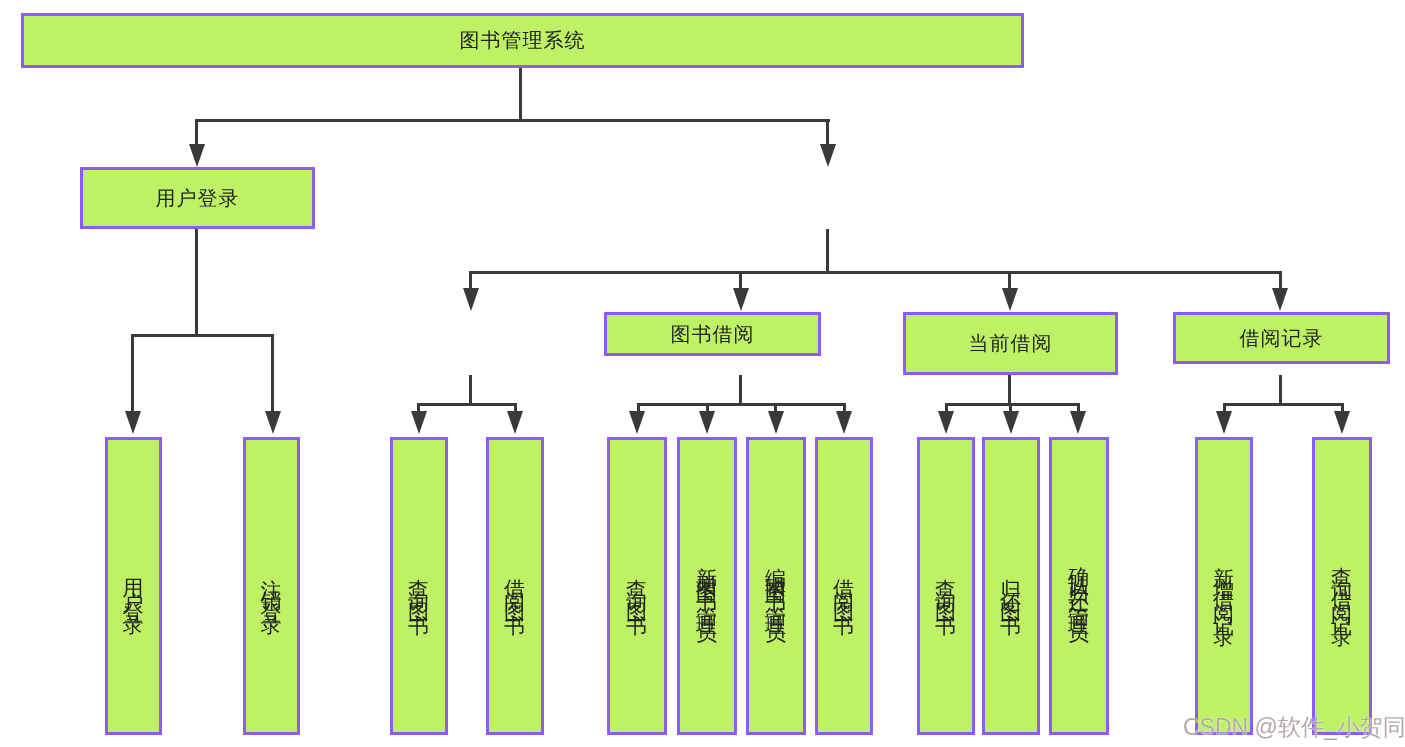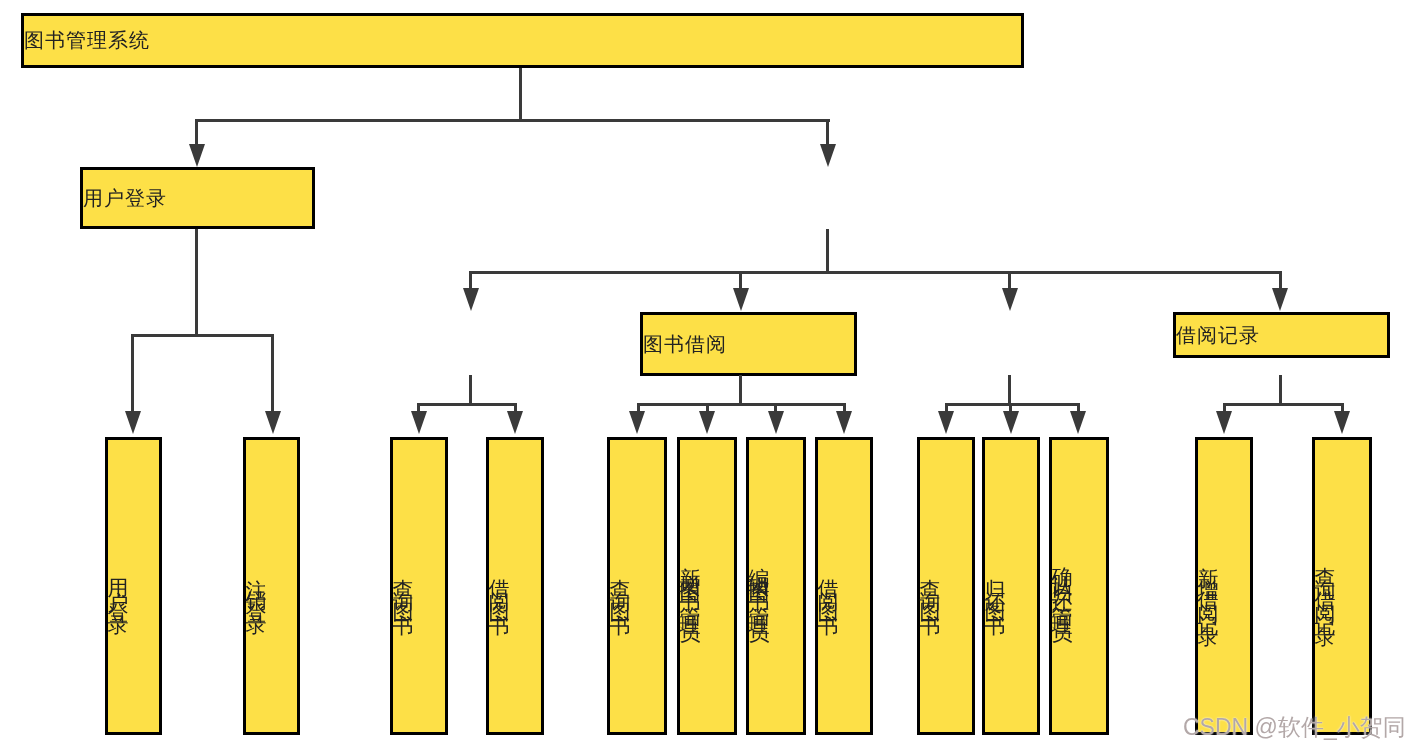--- a/index.html
+++ b/index.html
@@ -6,24 +6,25 @@
   #stage{
     position:relative;
     width:1405px;height:747px;
     background:#ffffff;
     font-family:"Liberation Sans","DejaVu Sans",sans-serif;
     overflow:hidden;
   }
   .node{
     position:absolute;
     box-sizing:border-box;
-    border:3px solid #000000;
-    background:#fde047;
+    border:3px solid #8b5cf6;
+    background:#bef264;
     display:flex;
     align-items:center;
+    justify-content:center;
     color:#222222;
   }
   .hlabel{
     font-size:20px;
     letter-spacing:1px;
     white-space:nowrap;
   }
   .vlabel{
     writing-mode:vertical-rl;
     text-orientation:mixed;
@@ -81,24 +82,27 @@
   <div class="hline" style="left:469px;top:271px;width:813px"></div>
   <div class="vline" style="left:469px;top:271px;height:19px"></div>
   <div class="vline" style="left:739px;top:271px;height:19px"></div>
   <div class="vline" style="left:1008px;top:271px;height:19px"></div>
   <div class="vline" style="left:1279px;top:271px;height:19px"></div>
   <div class="arrow" style="left:463px;top:288px"></div>
   <div class="arrow" style="left:733px;top:288px"></div>
   <div class="arrow" style="left:1002px;top:288px"></div>
   <div class="arrow" style="left:1272px;top:288px"></div>
 
-  <div class="node" style="left:640px;top:312px;width:217px;height:64px">
+  <div class="node" style="left:604px;top:312px;width:217px;height:44px">
     <span class="hlabel">图书借阅</span>
   </div>
-  <div class="node" style="left:1173px;top:312px;width:217px;height:46px">
+  <div class="node" style="left:903px;top:312px;width:215px;height:63px">
+    <span class="hlabel">当前借阅</span>
+  </div>
+  <div class="node" style="left:1173px;top:312px;width:217px;height:52px">
     <span class="hlabel">借阅记录</span>
   </div>
 
   <div class="vline" style="left:469px;top:375px;height:30px"></div>
   <div class="hline" style="left:417px;top:403px;width:100px"></div>
   <div class="vline" style="left:417px;top:403px;height:10px"></div>
   <div class="vline" style="left:514px;top:403px;height:10px"></div>
   <div class="arrow" style="left:411px;top:411px"></div>
   <div class="arrow" style="left:507px;top:411px"></div>
 

